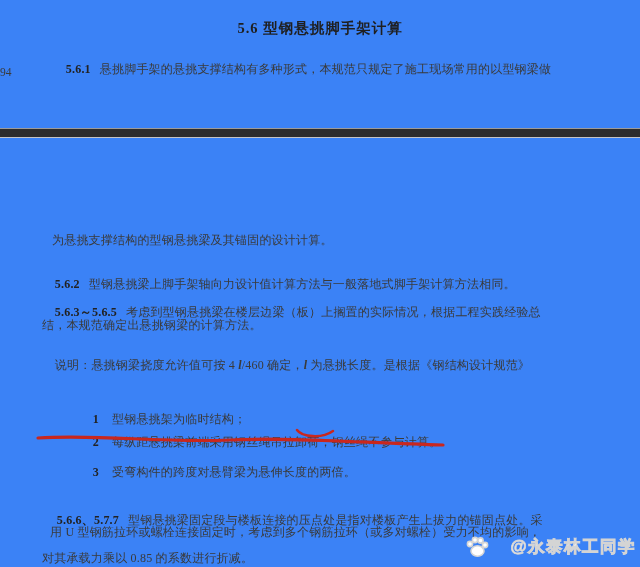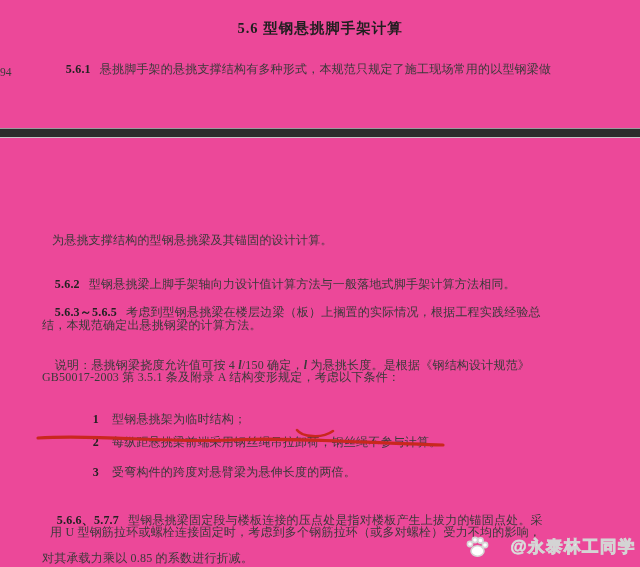--- a/index.html
+++ b/index.html
@@ -5,21 +5,21 @@
   html, body {
     margin: 0; padding: 0;
     width: 640px; height: 567px;
     background: #ffffff;
     font-family: "Liberation Serif", "DejaVu Serif", serif;
   }
   .page {
     position: relative;
     width: 640px; height: 567px;
     overflow: hidden;
-    background: #ec4899;
+    background: #3b82f6;
   }
   .line {
     position: absolute;
     white-space: pre;
     font-size: 12px;
     line-height: 15px;
     color: #3a3a3a;
     letter-spacing: 0.2px;
   }
   .b { font-weight: bold; color: #222222; }
@@ -96,24 +96,23 @@
     <span class="b label">5.6.2</span><span>型钢悬挑梁上脚手架轴向力设计值计算方法与一般落地式脚手架计算方法相同。</span>
   </div>
 
   <div class="line" style="left:42px; top:290px">
     <span class="b label">5.6.3～5.6.5</span><span>考虑到型钢悬挑梁在楼层边梁（板）上搁置的实际情况，根据工程实践经验总</span>
   </div>
 
   <div class="line" style="left:42px; top:318px">结，本规范确定出悬挑钢梁的计算方法。</div>
 
   <div class="line" style="left:42px; top:343px">
-    <span>说明：悬挑钢梁挠度允许值可按 4 </span><span class="var">l</span><span>/150 确定，</span><span class="var">l</span><span> 为悬挑长度。是根据《钢结构设计规范》</span>
+    <span>说明：悬挑钢梁挠度允许值可按 4 </span><span class="var">l</span><span>/460 确定，</span><span class="var">l</span><span> 为悬挑长度。是根据《钢结构设计规范》</span>
   </div>
 
-  <div class="line" style="left:42px; top:370px">GB50017-2003 第 3.5.1 条及附录 A 结构变形规定，考虑以下条件：</div>
 
   <div class="line" style="left:80px; top:397px">
     <span class="b num">1</span><span>型钢悬挑架为临时结构；</span>
   </div>
 
   <div class="line" style="left:80px; top:420px">
     <span class="b num">2</span><span>每纵距悬挑梁前端采用钢丝绳吊拉卸荷；钢丝绳不参与计算。</span>
   </div>
 
   <div class="line" style="left:80px; top:450px">

